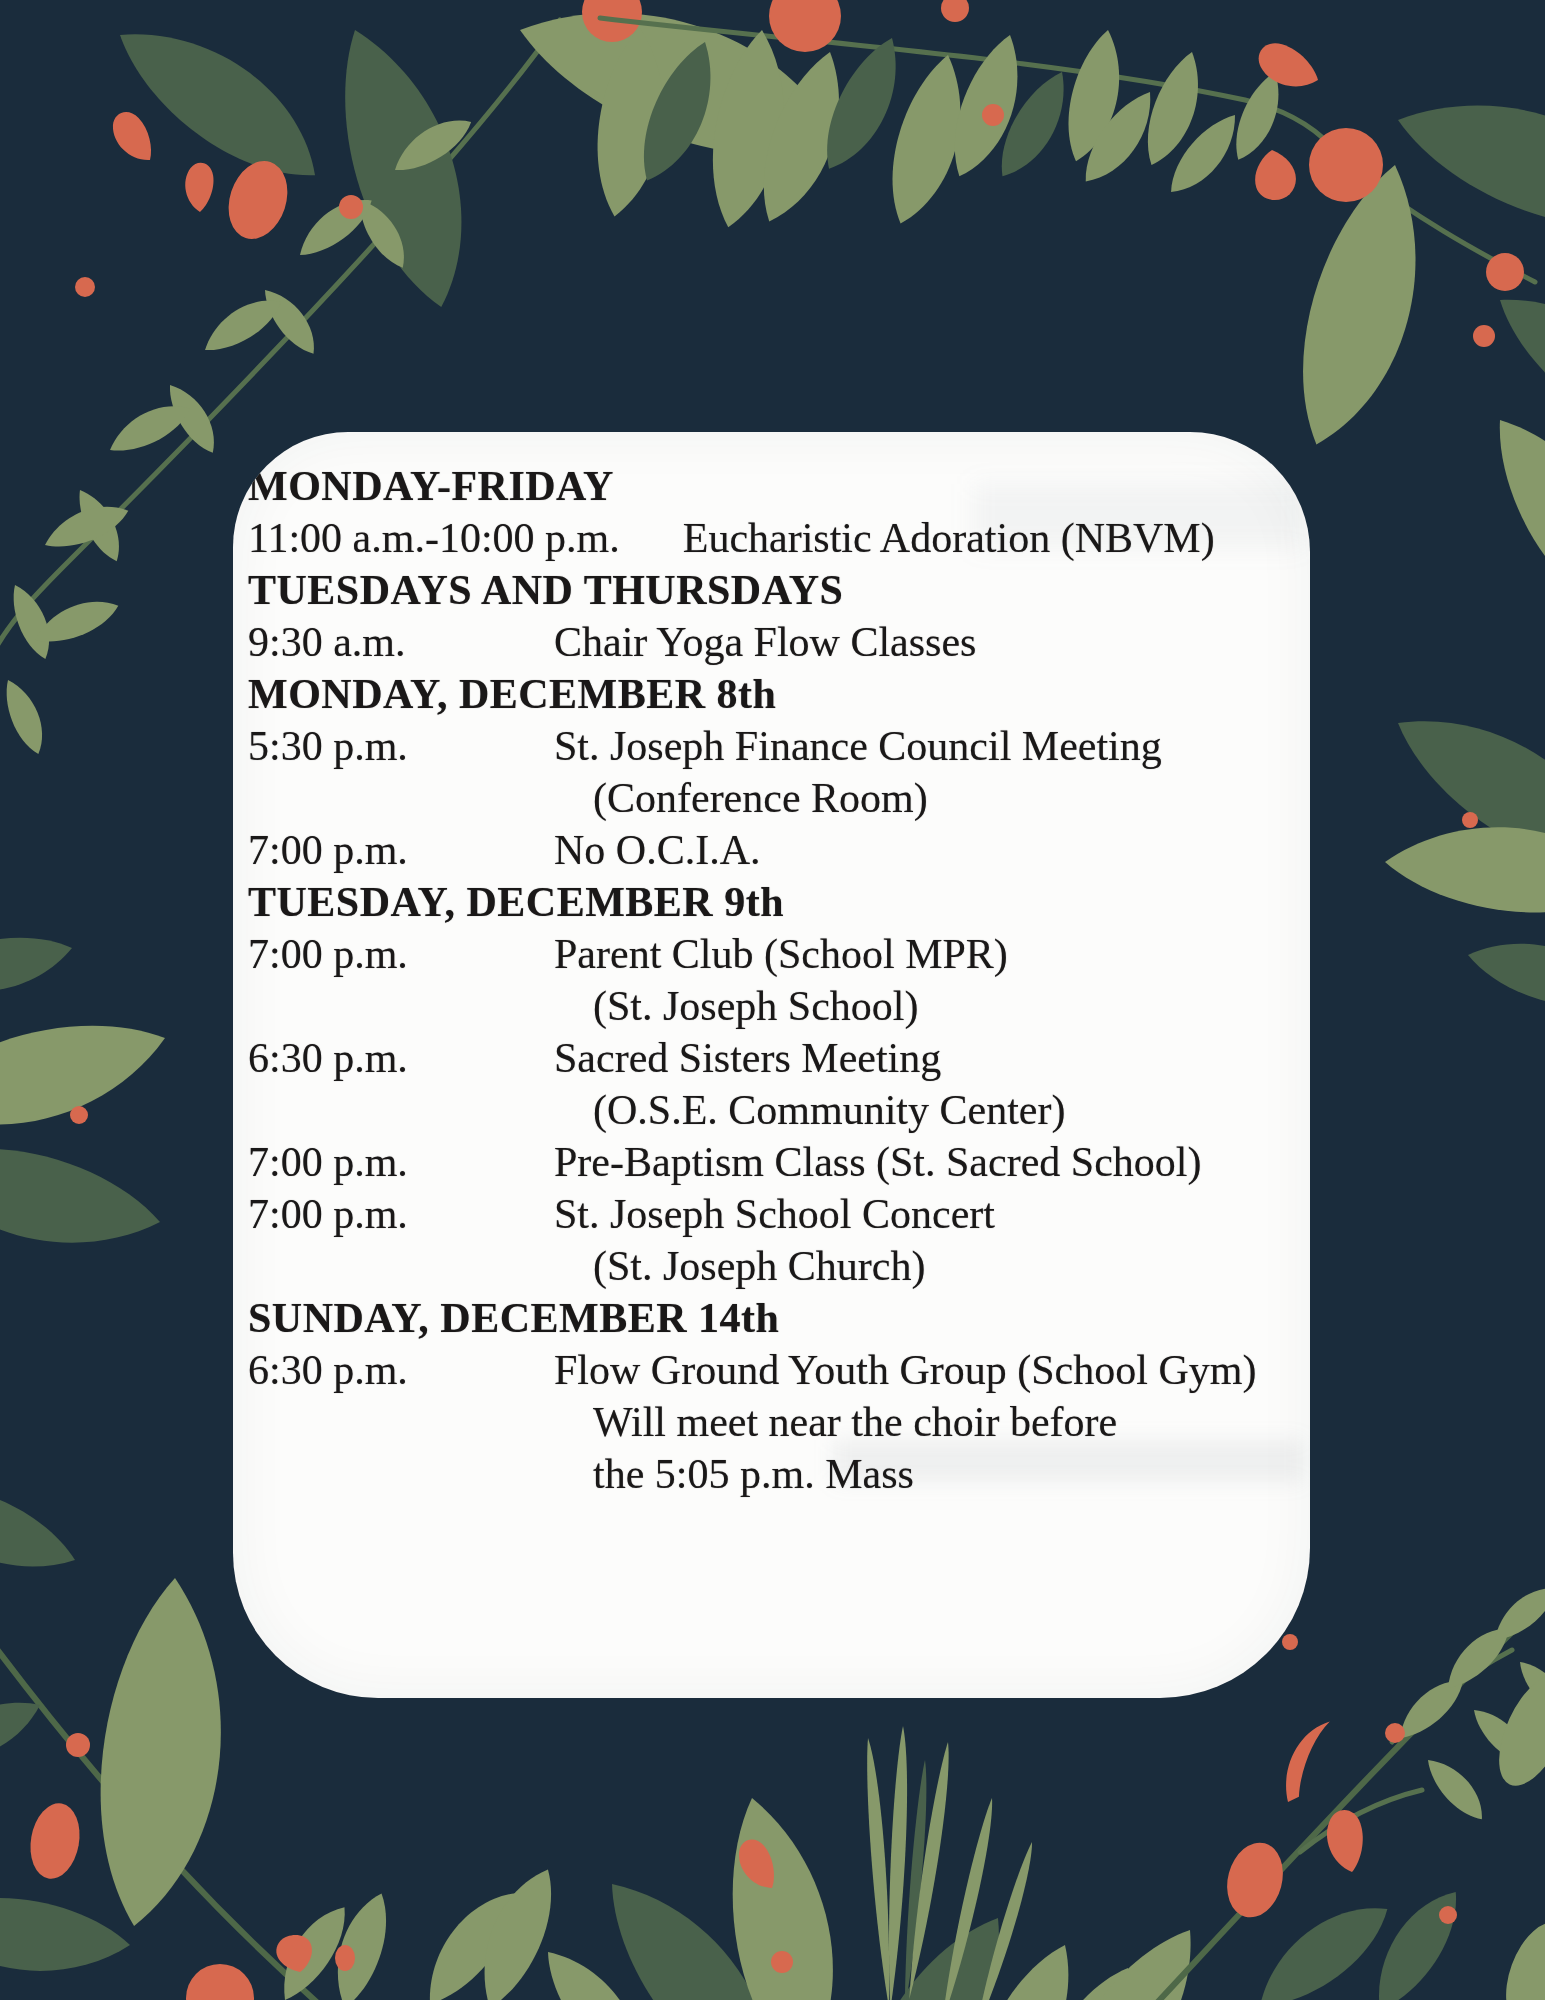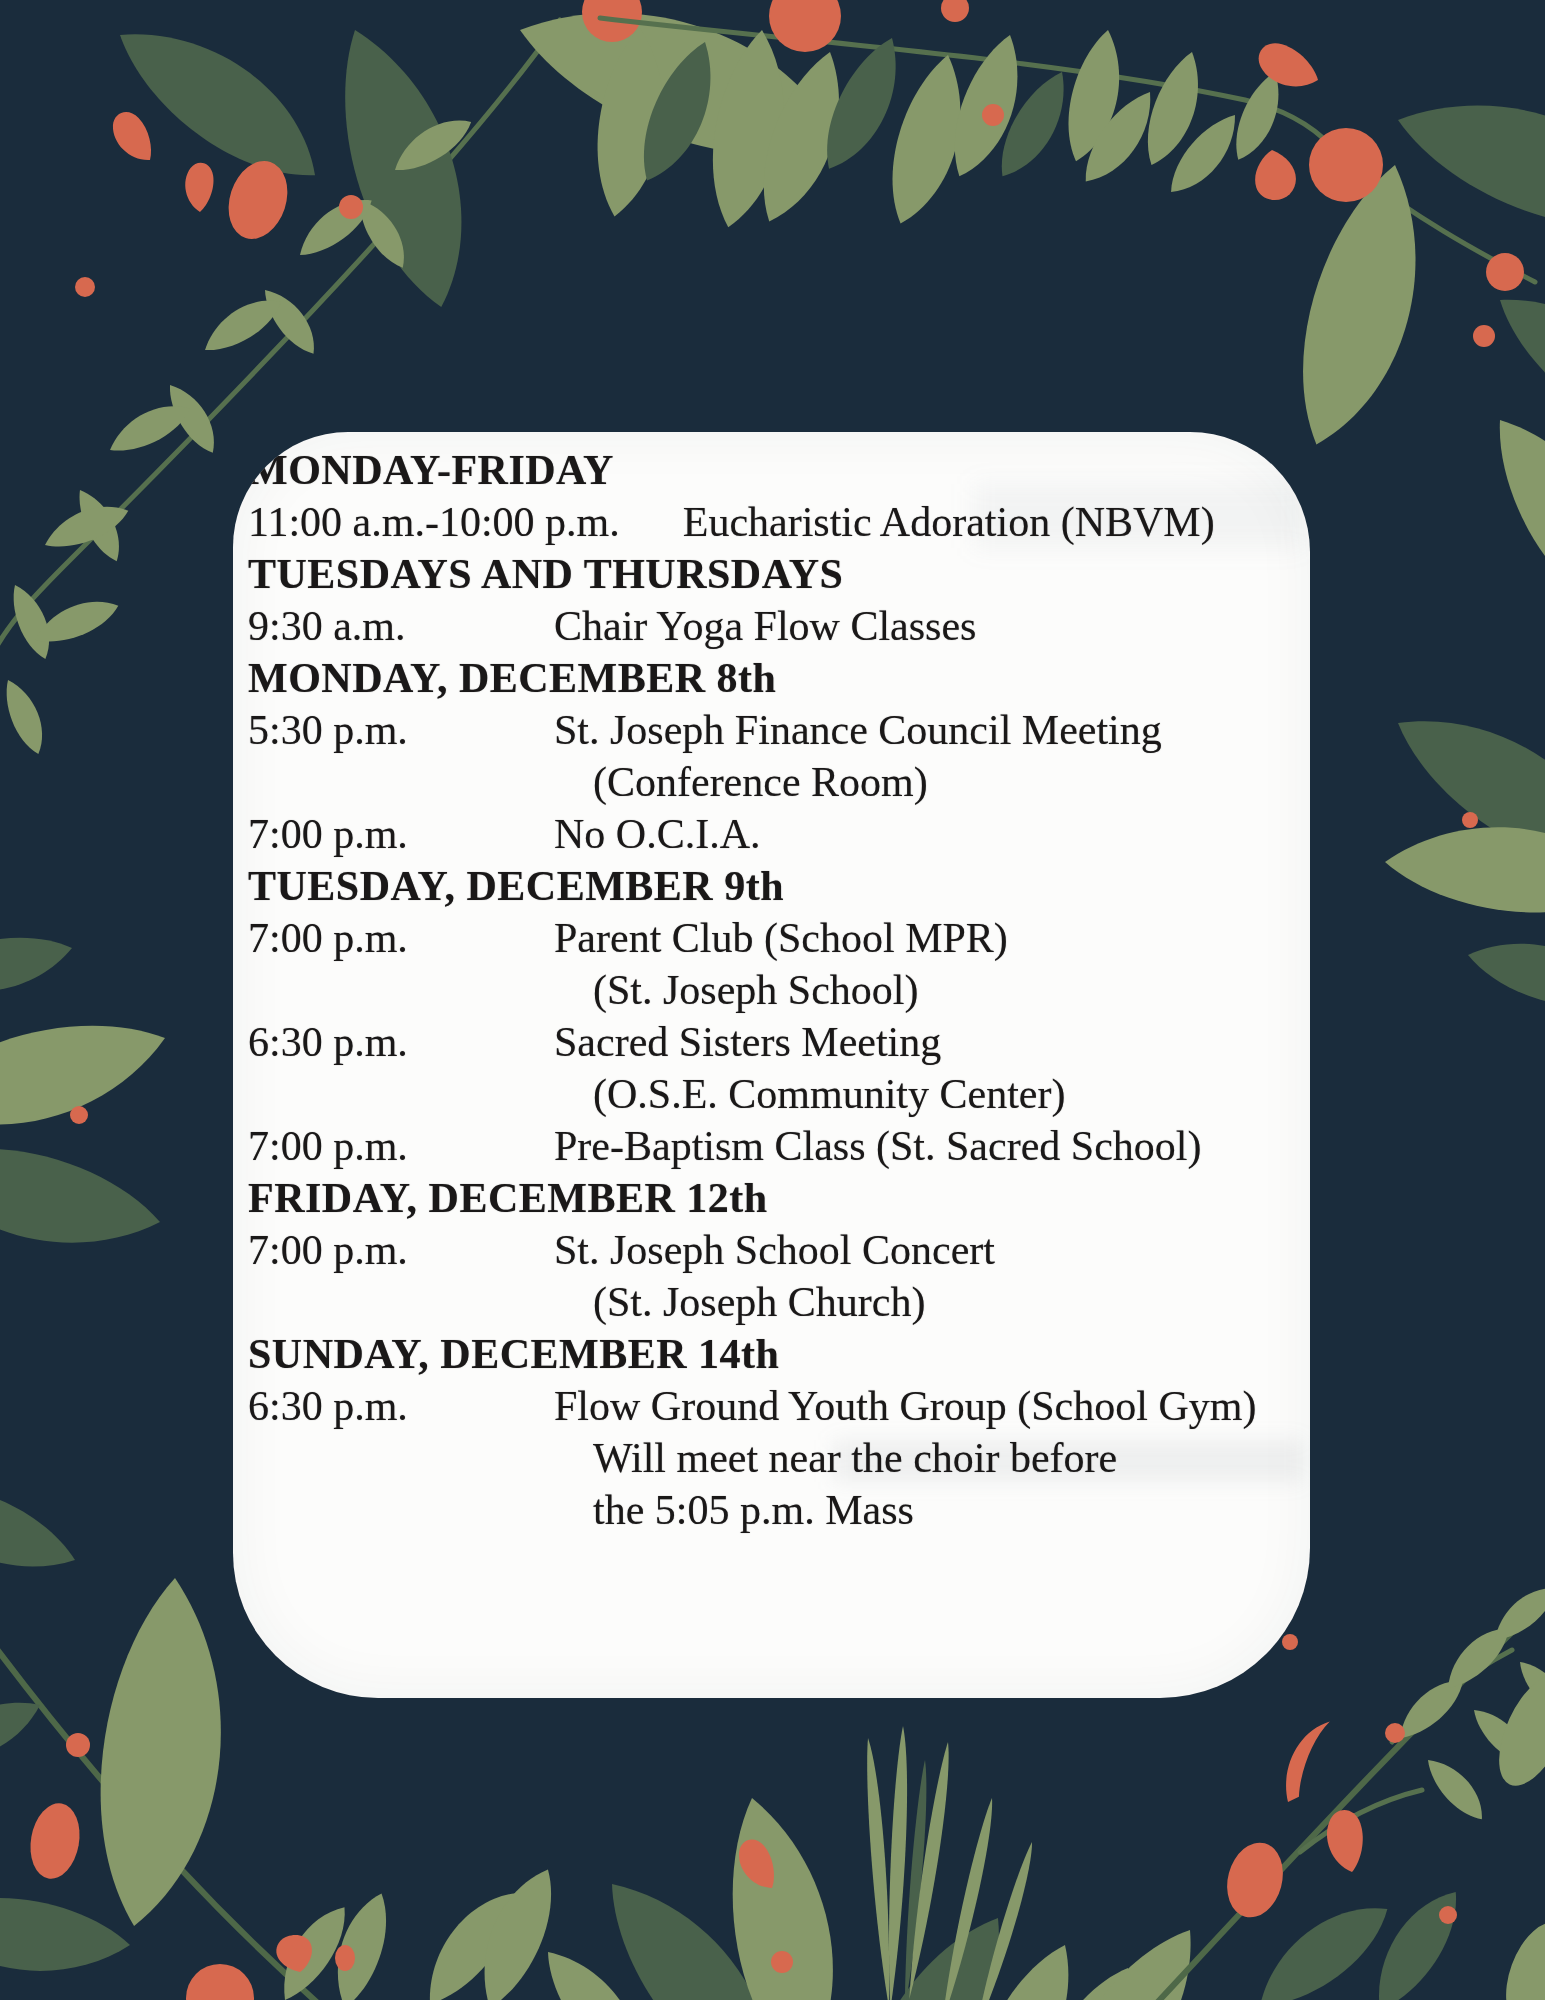--- a/index.html
+++ b/index.html
@@ -10,21 +10,21 @@
   .lfD{fill:#49614b}
   .stm{stroke:#56704e;stroke-width:5;fill:none;stroke-linecap:round}
   .stm2{stroke:#4e6848;stroke-width:6;fill:none;stroke-linecap:round}
   .red{fill:#d7694f}
   .card{position:absolute;left:233px;top:432px;width:1077px;height:1266px;
         background:#fcfcfb;border-radius:115px 120px 150px 145px;overflow:hidden;
         box-shadow:inset 0 0 60px rgba(40,50,60,0.05);}
   .artifact{position:absolute;pointer-events:none;}
   .a1{left:600px;top:1008px;width:470px;height:42px;background:rgba(120,126,138,.10);filter:blur(10px);}
   .a2{left:740px;top:52px;width:330px;height:64px;background:rgba(120,126,138,.07);filter:blur(12px);}
-  .sched{position:absolute;left:15px;top:12px;width:1055px;
+  .sched{position:absolute;left:15px;top:28px;width:1055px;
          font-size:42px;line-height:52px;color:#1a1818;
          text-shadow:0 0 1px rgba(25,25,25,.5);}
   .line{height:52px;white-space:nowrap;}
   .line.header{font-weight:bold;letter-spacing:.5px;}
   .line.continuation{padding-left:345px;}
   .t{display:inline-block;min-width:306px;box-sizing:border-box;padding-right:63px;}
 </style>
 </head>
 <body>
 
@@ -181,21 +181,20 @@
         <div class="line header">MONDAY, DECEMBER 8th</div>
         <div class="line event"><span class="t">5:30 p.m.</span><span class="e">St. Joseph Finance Council Meeting</span></div>
         <div class="line continuation">(Conference Room)</div>
         <div class="line event"><span class="t">7:00 p.m.</span><span class="e">No O.C.I.A.</span></div>
         <div class="line header">TUESDAY, DECEMBER 9th</div>
         <div class="line event"><span class="t">7:00 p.m.</span><span class="e">Parent Club (School MPR)</span></div>
         <div class="line continuation">(St. Joseph School)</div>
         <div class="line event"><span class="t">6:30 p.m.</span><span class="e">Sacred Sisters Meeting</span></div>
         <div class="line continuation">(O.S.E. Community Center)</div>
         <div class="line event"><span class="t">7:00 p.m.</span><span class="e">Pre-Baptism Class (St. Sacred School)</span></div>
-        <div class="line header">FRIDAY, DECEMBER 12th</div>
         <div class="line event"><span class="t">7:00 p.m.</span><span class="e">St. Joseph School Concert</span></div>
         <div class="line continuation">(St. Joseph Church)</div>
         <div class="line header">SUNDAY, DECEMBER 14th</div>
         <div class="line event"><span class="t">6:30 p.m.</span><span class="e">Flow Ground Youth Group (School Gym)</span></div>
         <div class="line continuation">Will meet near the choir before</div>
         <div class="line continuation">the 5:05 p.m. Mass</div>
       </div>
   </div>
 
 </div>

